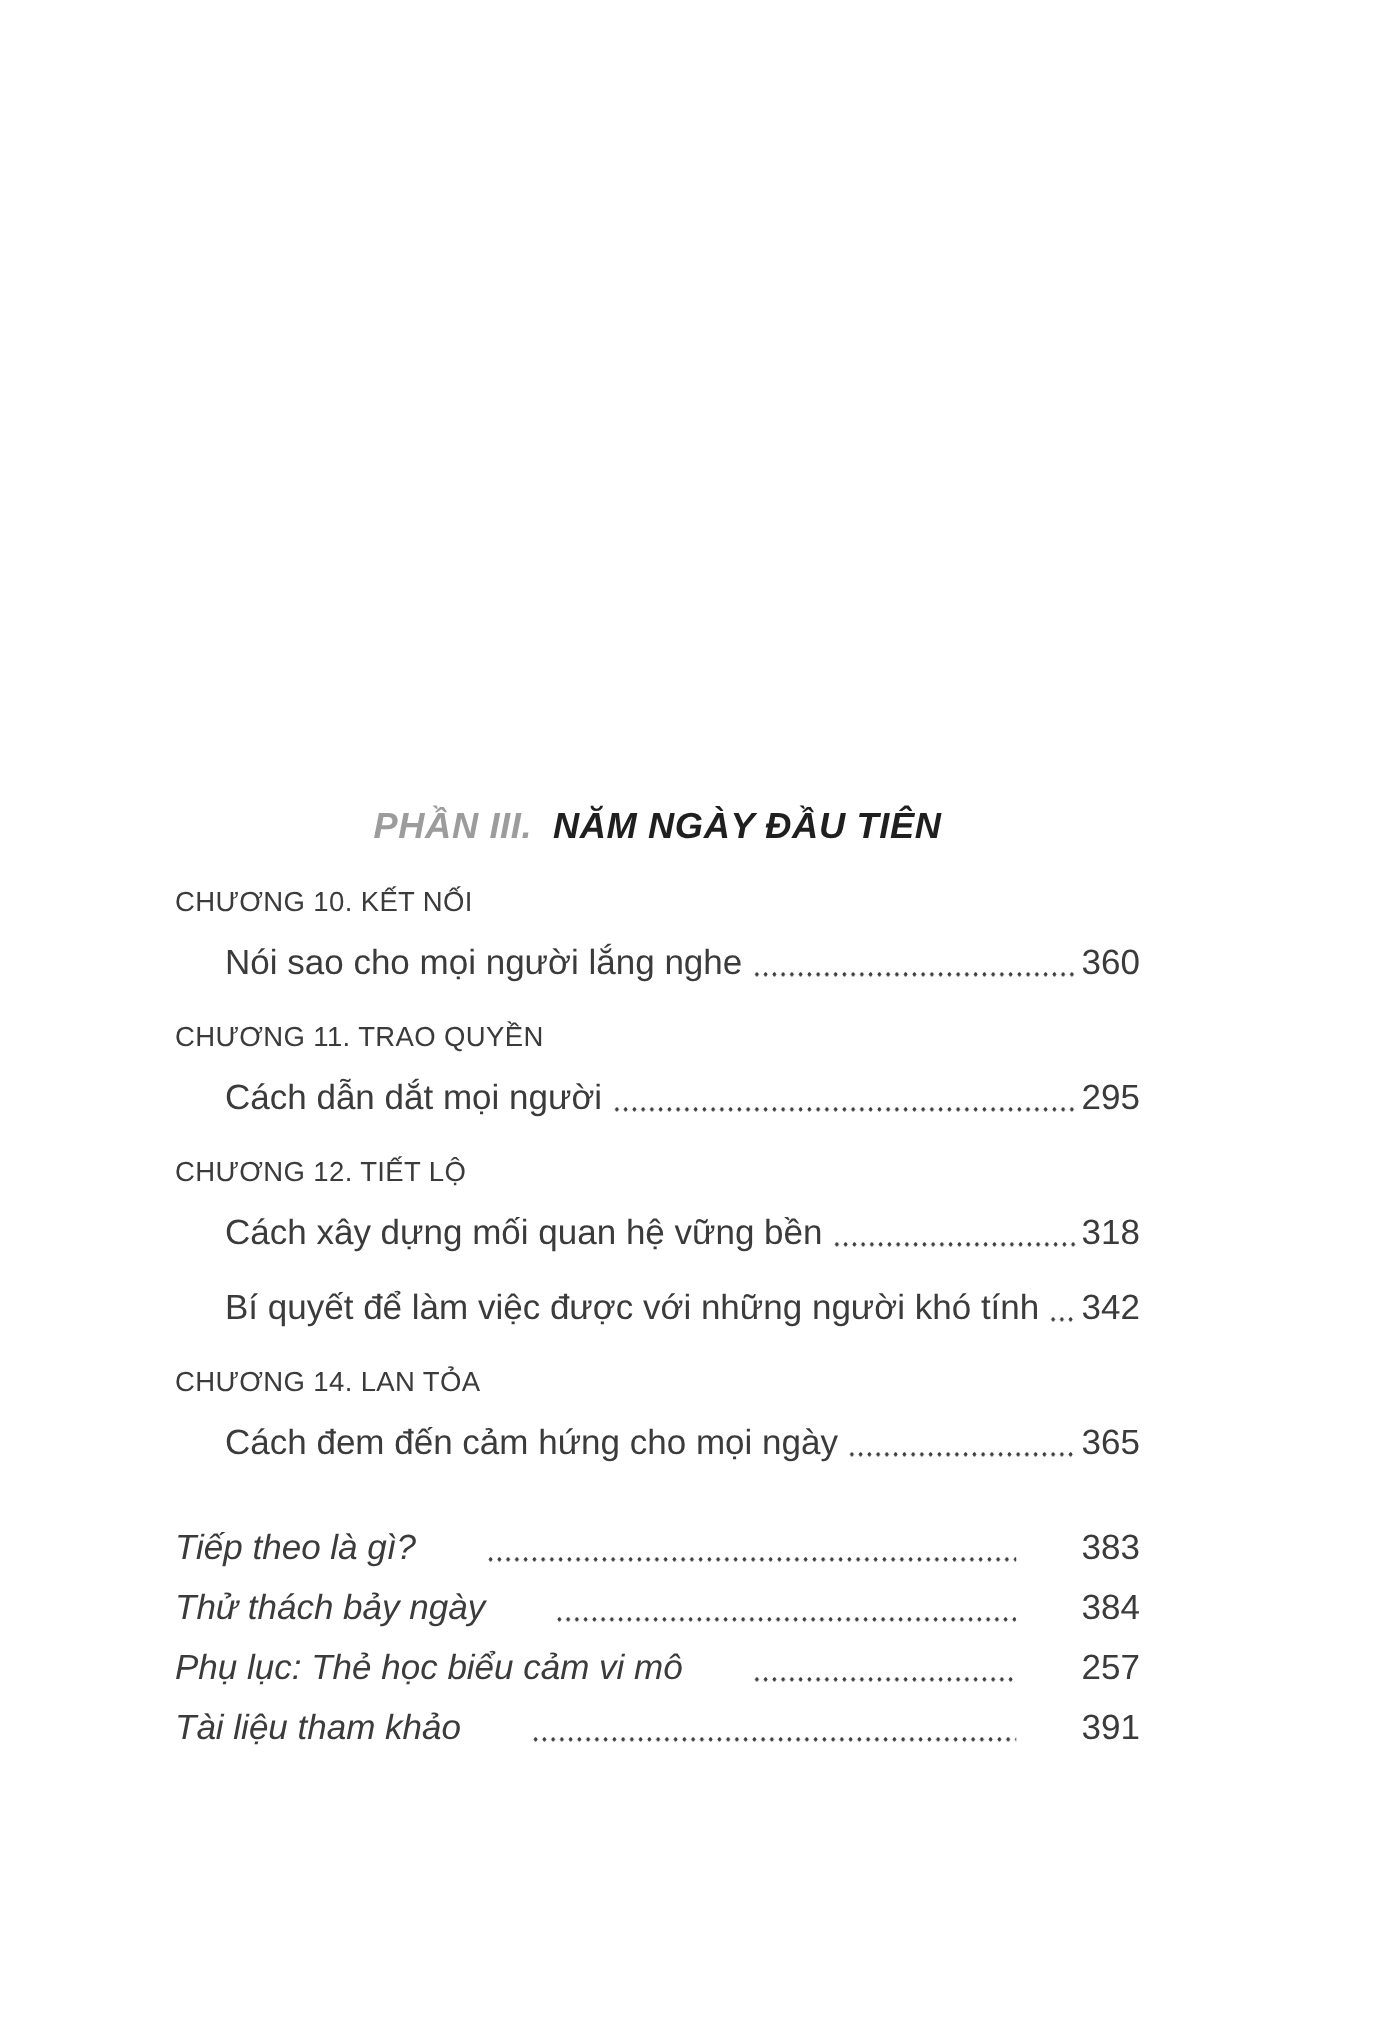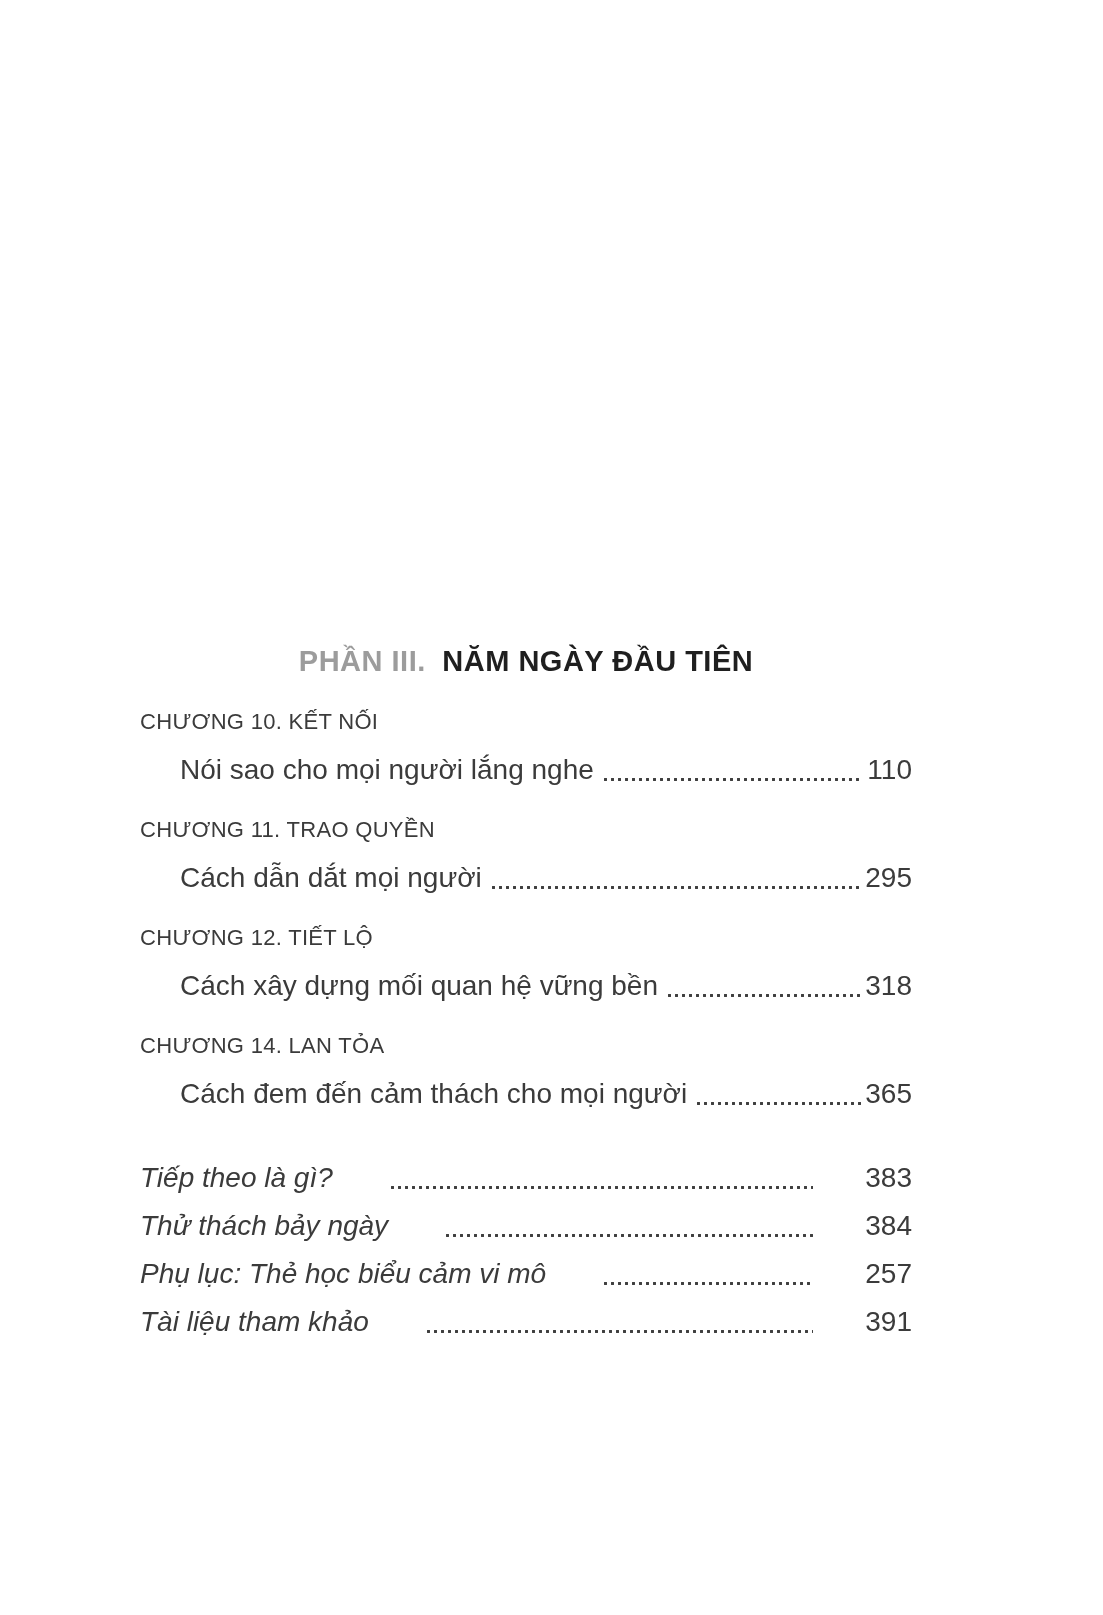--- a/index.html
+++ b/index.html
@@ -31,20 +31,21 @@
     width: 772px;
   }
   .section-header {
     text-align: center;
     font-size: 29px;
     font-weight: 700;
     letter-spacing: 0.5px;
     line-height: 40px;
     margin-bottom: 22px;
     white-space: nowrap;
+    font-style: italic;
   }
   .section-label { color: var(--section-label); }
   .section-title { color: var(--section-title); margin-left: 8px; }
   .chapter { margin-bottom: 22px; }
   .chapter-heading {
     font-size: 22px;
     font-weight: 400;
     line-height: 38px;
     letter-spacing: 0.3px;
   }
@@ -91,21 +92,21 @@
       <span class="section-title">NĂM NGÀY ĐẦU TIÊN</span>
     </div>
 
     <div class="chapter-list">
 
         <div class="chapter">
           <div class="chapter-heading">CHƯƠNG 10. KẾT NỐI</div>
           <div class="entry-row">
             <span class="entry-title">Nói sao cho mọi người lắng nghe</span>
             <span class="dot-leader"></span>
-            <span class="page-number">110</span>
+            <span class="page-number">360</span>
           </div>
         </div>
 
         <div class="chapter">
           <div class="chapter-heading">CHƯƠNG 11. TRAO QUYỀN</div>
           <div class="entry-row">
             <span class="entry-title">Cách dẫn dắt mọi người</span>
             <span class="dot-leader"></span>
             <span class="page-number">295</span>
           </div>
@@ -114,26 +115,31 @@
         <div class="chapter">
           <div class="chapter-heading">CHƯƠNG 12. TIẾT LỘ</div>
           <div class="entry-row">
             <span class="entry-title">Cách xây dựng mối quan hệ vững bền</span>
             <span class="dot-leader"></span>
             <span class="page-number">318</span>
           </div>
         </div>
 
         <div class="chapter">
+          <div class="entry-row">
+            <span class="entry-title">Bí quyết để làm việc được với những người khó tính</span>
+            <span class="dot-leader"></span>
+            <span class="page-number">342</span>
+          </div>
         </div>
 
         <div class="chapter">
           <div class="chapter-heading">CHƯƠNG 14. LAN TỎA</div>
           <div class="entry-row">
-            <span class="entry-title">Cách đem đến cảm thách cho mọi người</span>
+            <span class="entry-title">Cách đem đến cảm hứng cho mọi ngày</span>
             <span class="dot-leader"></span>
             <span class="page-number">365</span>
           </div>
         </div>
       </div>
 
     <div class="back-matter">
 
         <div class="entry-row">
           <span class="entry-title">Tiếp theo là gì?</span>

